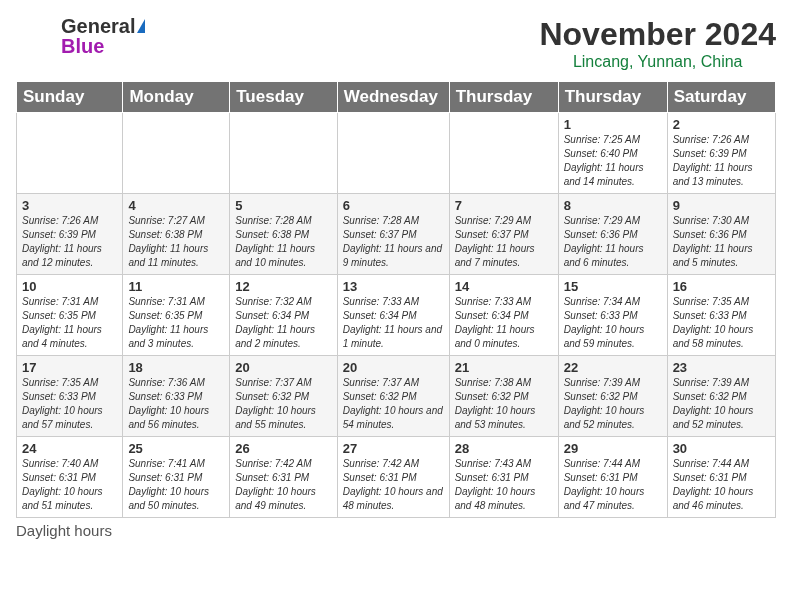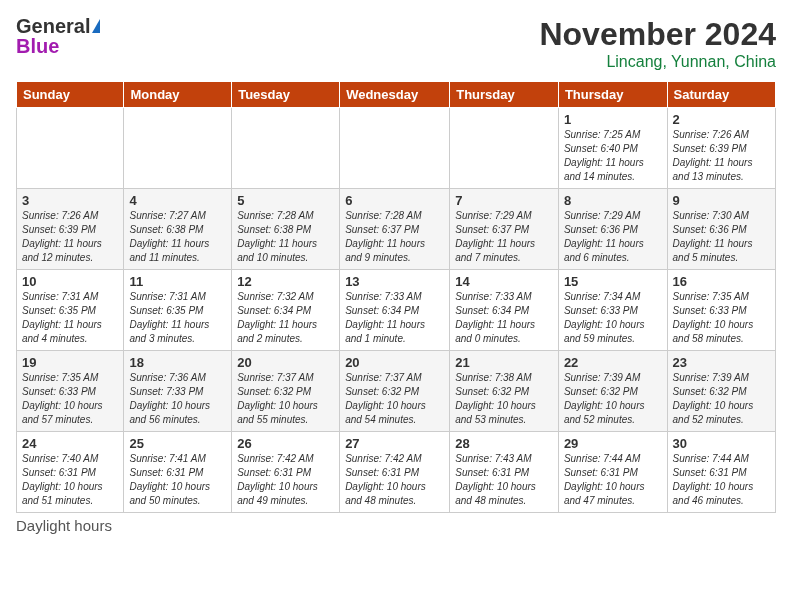--- a/index.html
+++ b/index.html
@@ -12,20 +12,21 @@
     }
     .page {
       width: 792px;
       padding: 16px 16px 10px 16px;
     }
     .header {
       display: flex;
       justify-content: space-between;
       align-items: flex-start;
       margin-bottom: 10px;
+      margin-left: 45px;
     }
     .logo {
       display: flex;
       flex-direction: column;
       align-items: flex-start;
     }
     .logo-general {
       font-size: 20px;
       font-weight: bold;
       color: #333;
@@ -40,42 +41,42 @@
     .logo-triangle {
       display: inline-block;
       width: 0;
       height: 0;
       border-left: 8px solid transparent;
       border-bottom: 14px solid #1a6bbf;
       margin-left: 2px;
       vertical-align: middle;
     }
     .title-block {
-      text-align: right;
+      text-align: center;
     }
     .title-block h1 {
       font-size: 32px;
       font-weight: bold;
       color: #333;
     }
     .title-block h2 {
       font-size: 16px;
       font-weight: normal;
       color: #15803d;
     }
     .calendar {
       width: 100%;
       border-collapse: collapse;
     }
     .calendar th {
-      background-color: #c2410c;
+      background-color: #737373;
       color: #fff;
       text-align: left;
       padding: 5px 6px;
-      font-size: 13px;
+      font-size: 17px;
       border: 1px solid #fff;
     }
     .calendar td {
       vertical-align: top;
       border: 1px solid #ccc;
       padding: 4px 5px;
       font-size: 10.5px;
       color: #333;
       width: 113px;
       height: 78px;
@@ -238,29 +239,29 @@
           </td>
           <td>
             <span class="day-num">16</span>
             <div class="day-info">Sunrise: 7:35 AM
 Sunset: 6:33 PM
 Daylight: 10 hours and 58 minutes.</div>
           </td>
         </tr>
         <tr>
           <td>
-            <span class="day-num">19</span>
+            <span class="day-num">17</span>
             <div class="day-info">Sunrise: 7:35 AM
 Sunset: 6:33 PM
 Daylight: 10 hours and 57 minutes.</div>
           </td>
           <td>
             <span class="day-num">18</span>
             <div class="day-info">Sunrise: 7:36 AM
-Sunset: 7:33 PM
+Sunset: 6:33 PM
 Daylight: 10 hours and 56 minutes.</div>
           </td>
           <td>
             <span class="day-num">20</span>
             <div class="day-info">Sunrise: 7:37 AM
 Sunset: 6:32 PM
 Daylight: 10 hours and 55 minutes.</div>
           </td>
           <td>
             <span class="day-num">20</span>

